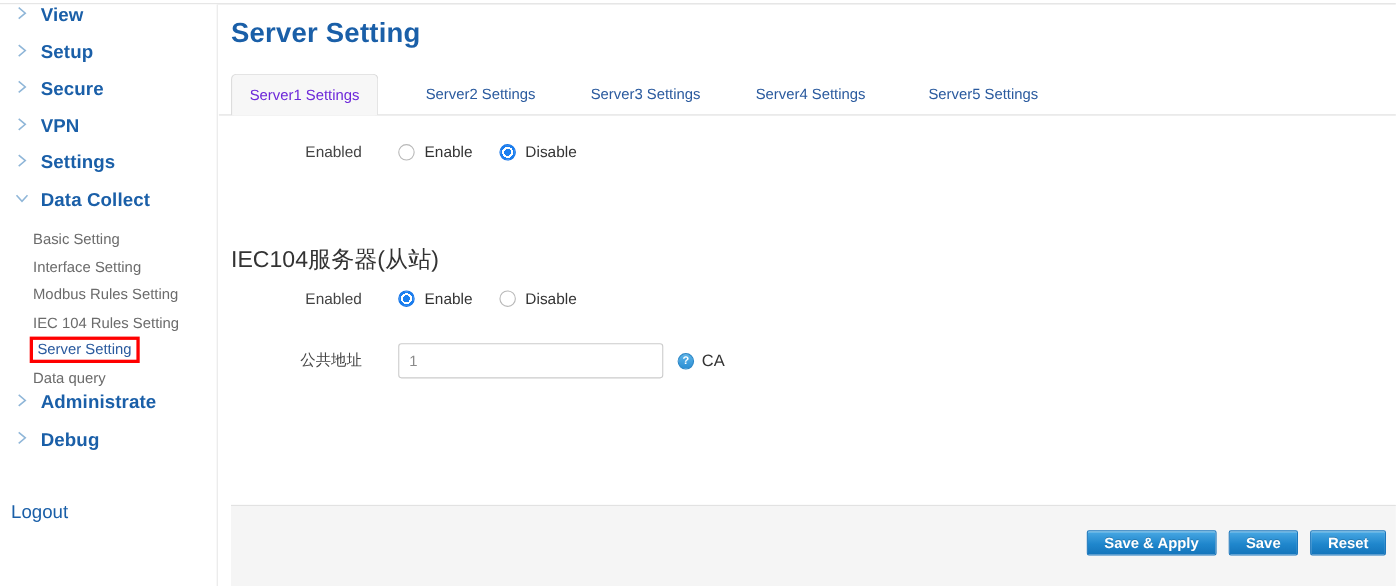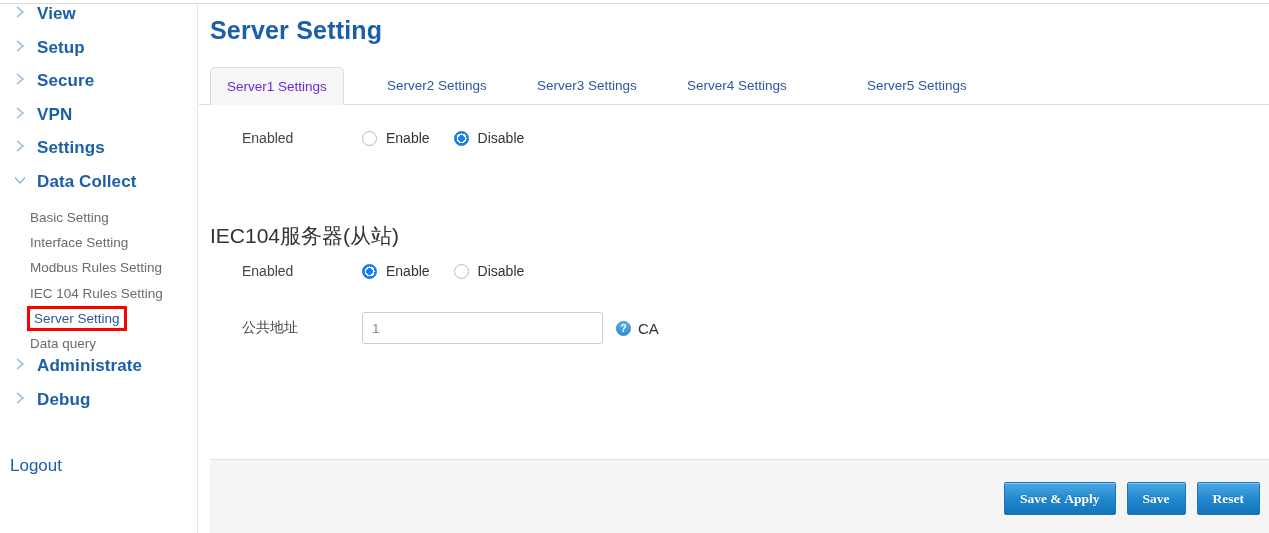--- a/index.html
+++ b/index.html
@@ -134,23 +134,23 @@
 
   
   .form-row {
     position: absolute;
     display: flex;
     align-items: center;
   }
   .field-label {
     font-size: 14px;
     color: #444444;
-    text-align: left;
+    text-align: right;
     width: 120px;
-    padding-right: 18px;
+    padding-right: 33px;
     box-sizing: border-box;
   }
   .radio-wrap {
     display: flex;
     align-items: center;
   }
   .radio {
     width: 15px;
     height: 15px;
     border-radius: 50%;
@@ -225,26 +225,26 @@
     box-sizing: border-box;
   }
   .btn-row {
     position: absolute;
     right: 9px;
     top: 22px;
     display: flex;
     gap: 11px;
   }
   .btn {
-    height: 33px;
+    height: 23px;
     border-radius: 2px;
     border: 1px solid #1b77bd;
     background: linear-gradient(180deg, #49aae4 0%, #3fa0de 14%, #1f86cc 56%, #1475bb 100%);
     color: #ffffff;
-    font-family: Liberation Serif, serif;
+    font-family: Liberation Sans, sans-serif;
     font-size: 13.5px;
     font-weight: bold;
     padding: 0 15px;
     cursor: pointer;
     box-shadow: inset 0 1px 0 rgba(255,255,255,0.35);
     text-shadow: 0 -1px 0 rgba(0,0,0,0.18);
   }
 </style>
 </head>
 <body>
@@ -327,21 +327,21 @@
 
 <div class="main">
 
   <div class="page-title">Server Setting</div>
 
   <div class="tabstrip">
     <div class="tab active" style="left:11px">Server1 Settings</div>
     <div class="tab" style="left:172px">Server2 Settings</div>
     <div class="tab" style="left:322px">Server3 Settings</div>
     <div class="tab" style="left:472px">Server4 Settings</div>
-    <div class="tab" style="left:652px">Server5 Settings</div>
+    <div class="tab" style="left:629px">Server5 Settings</div>
   </div>
 
   <div class="form-row" style="left:43px; top:126px;">
     <span class="field-label">Enabled</span>
     <span class="radio-wrap">
       <span class="radio"></span>
       <span class="radio-label">Enable</span>
     </span>
     <span class="radio-wrap">
       <span class="radio checked"></span>

